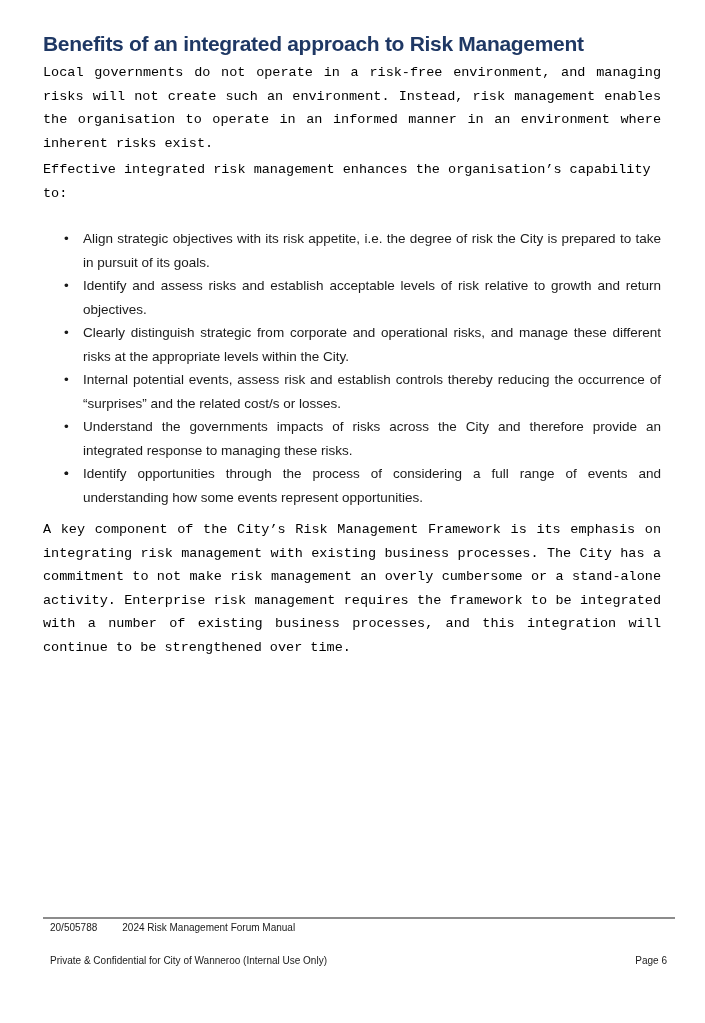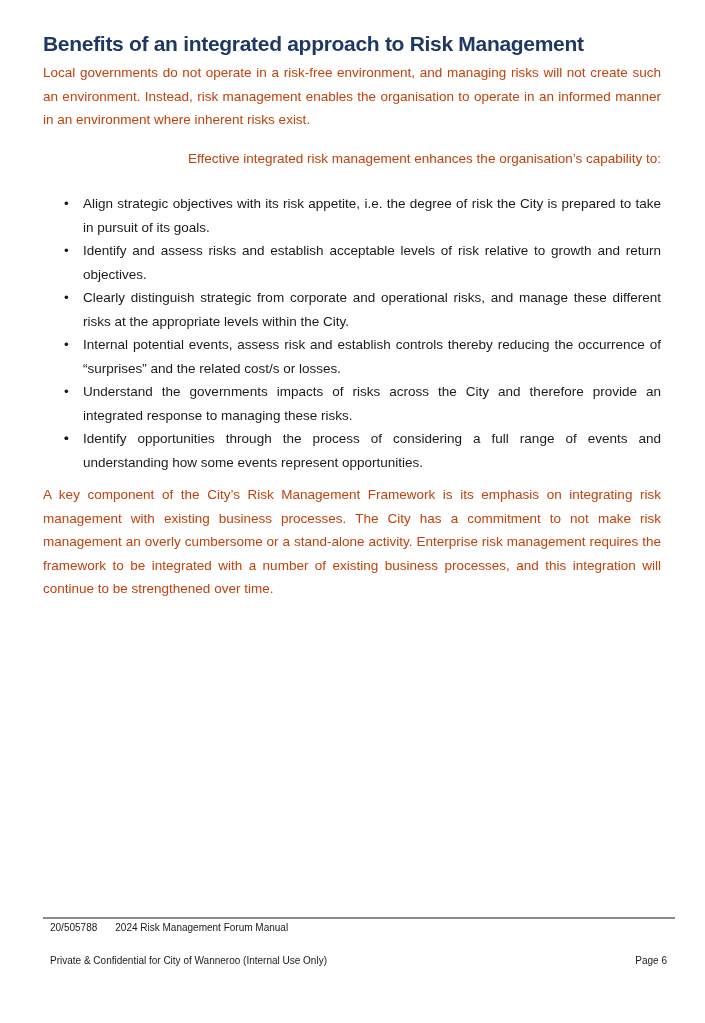--- a/index.html
+++ b/index.html
@@ -30,25 +30,26 @@
     font-weight: bold;
     letter-spacing: -0.3px;
     color: #1f3864;
     margin: 0 0 5px 0;
     white-space: nowrap;
   }
   .para {
     font-size: 13.5px;
     line-height: 23.5px;
     text-align: justify;
-    color: #c2410c;
+    color: #000000;
+    font-family: Liberation Mono, monospace;
   }
   .lead {
-    margin-top: 15px;
-    text-align: right;
+    margin-top: 3px;
+    text-align: left;
   }
   .benefits-list {
     list-style: none;
     margin: 22px 0 0 0;
     padding: 0;
   }
   .benefits-list li {
     position: relative;
     padding-left: 40px;
     font-size: 13.5px;
@@ -75,21 +76,21 @@
   }
   .footer-line1 {
     position: absolute;
     left: 50px;
     top: 921px;
     font-size: 10px;
     line-height: 13px;
     color: #1a1a1a;
     white-space: nowrap;
   }
-  .footer-line1 .doc-title { margin-left: 18px; }
+  .footer-line1 .doc-title { margin-left: 25px; }
   .footer-line2 {
     position: absolute;
     left: 50px;
     top: 954px;
     width: 617px;
     display: flex;
     justify-content: space-between;
     font-size: 10px;
     line-height: 13px;
     color: #1a1a1a;

